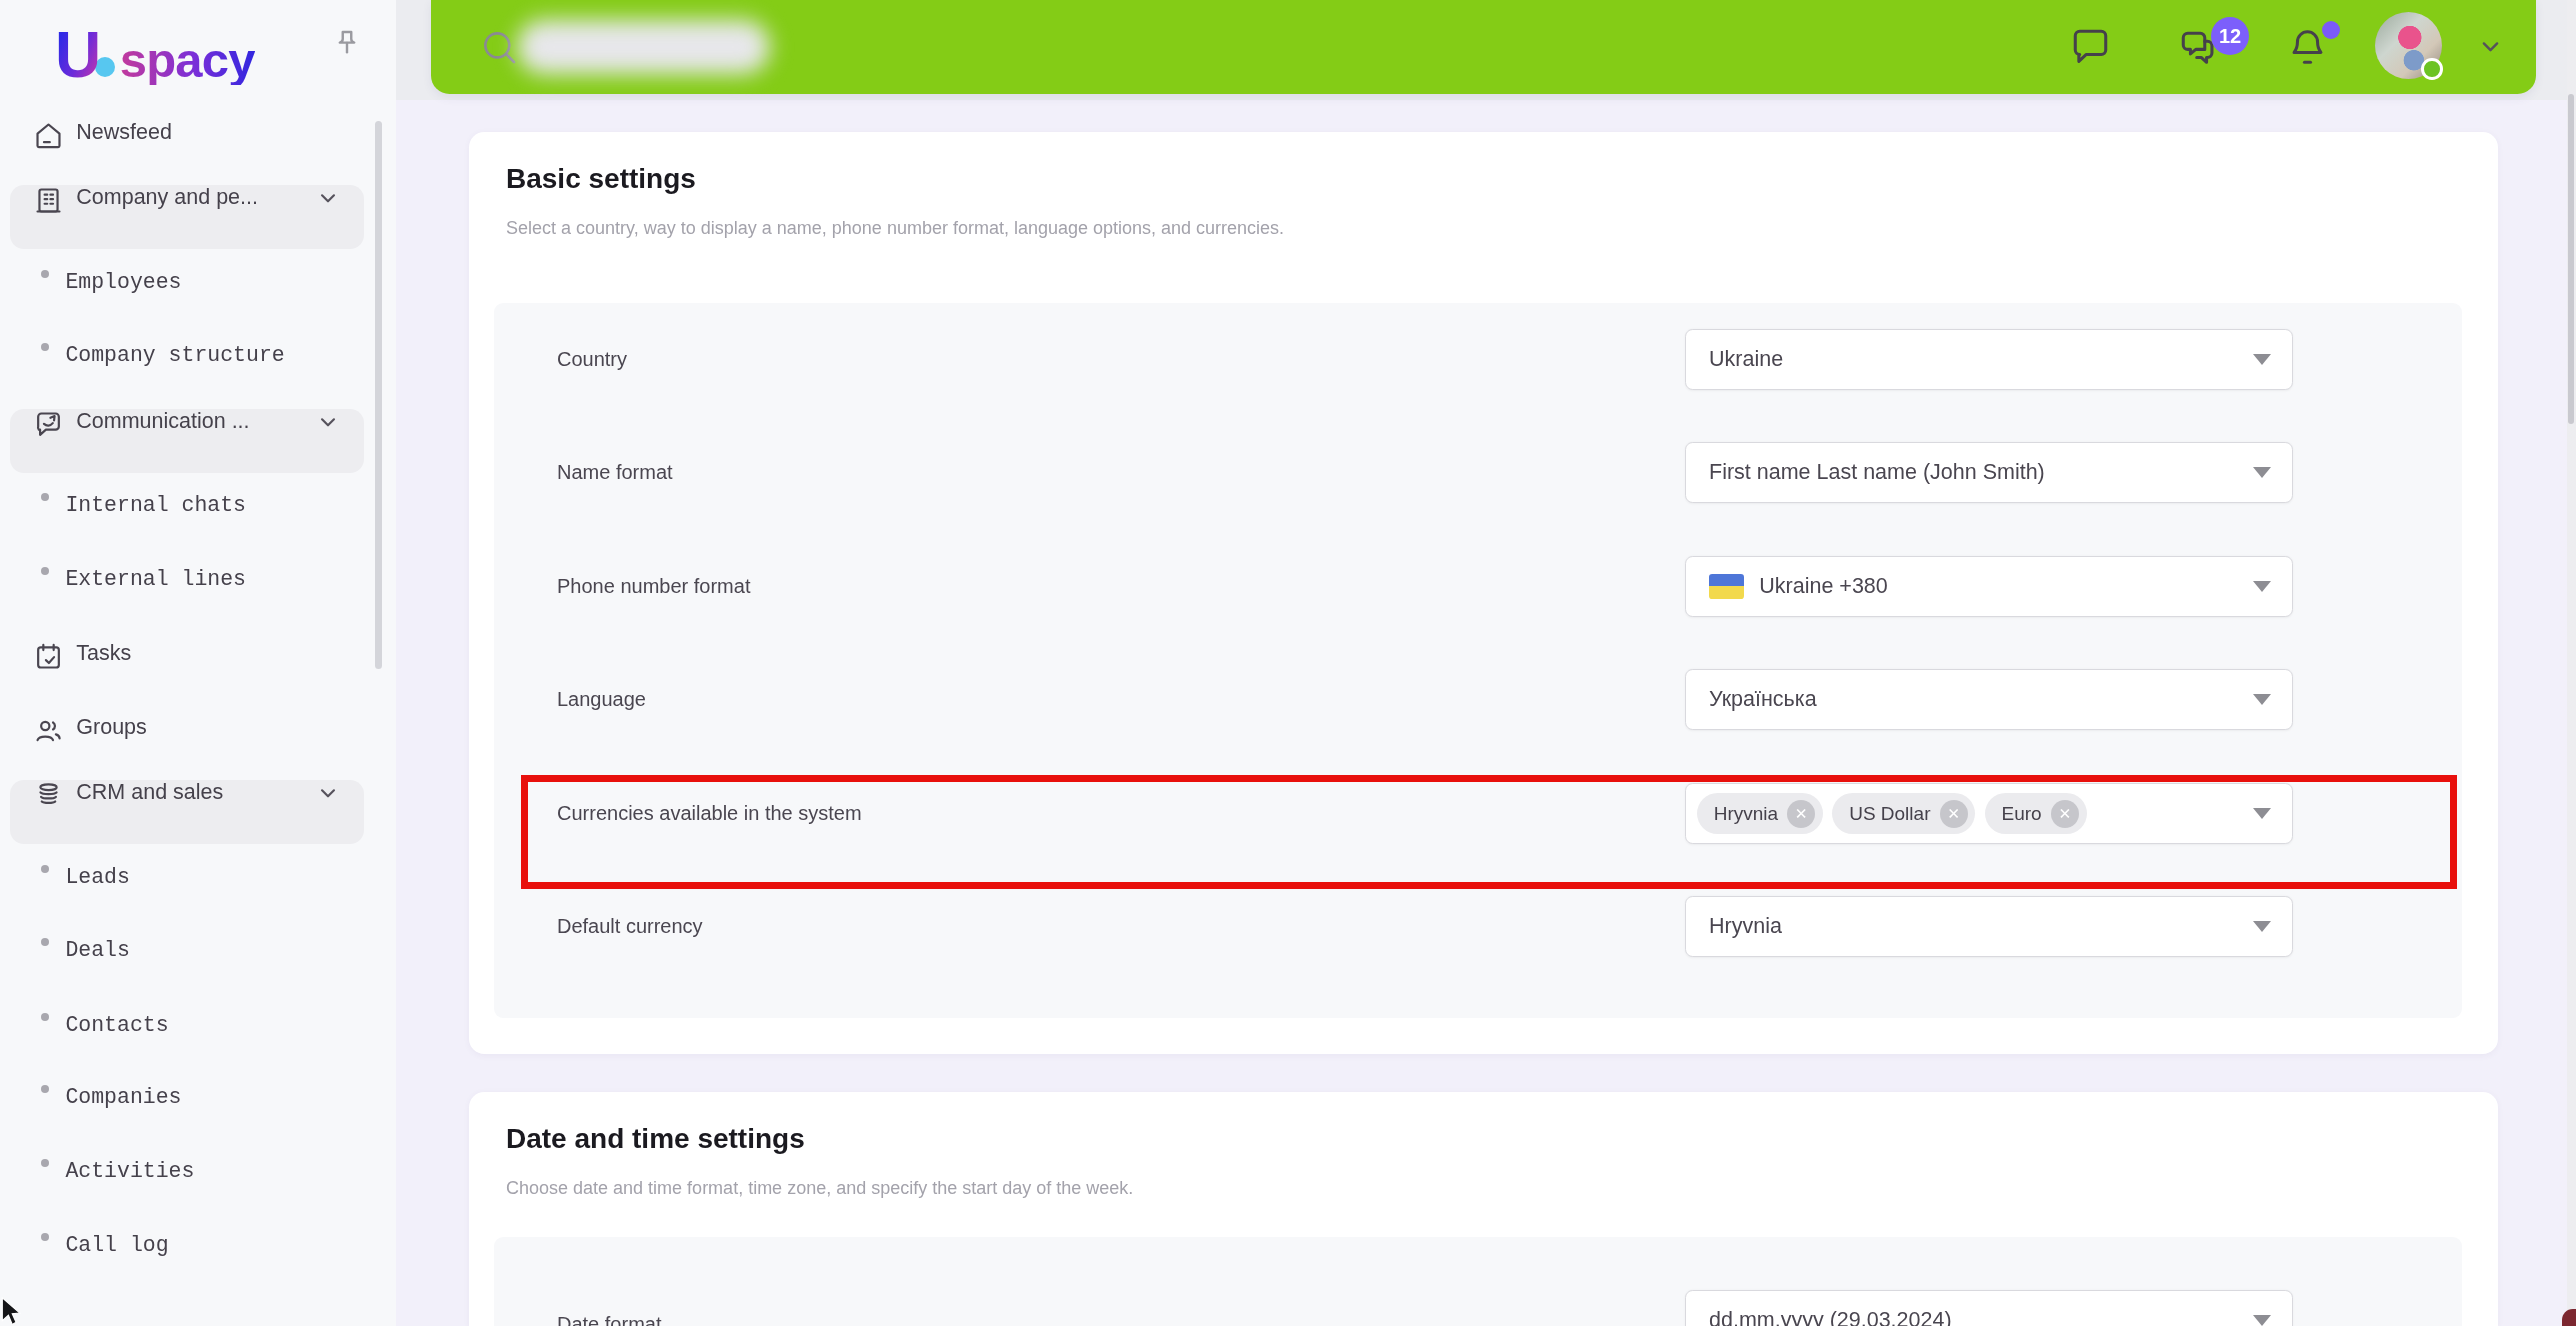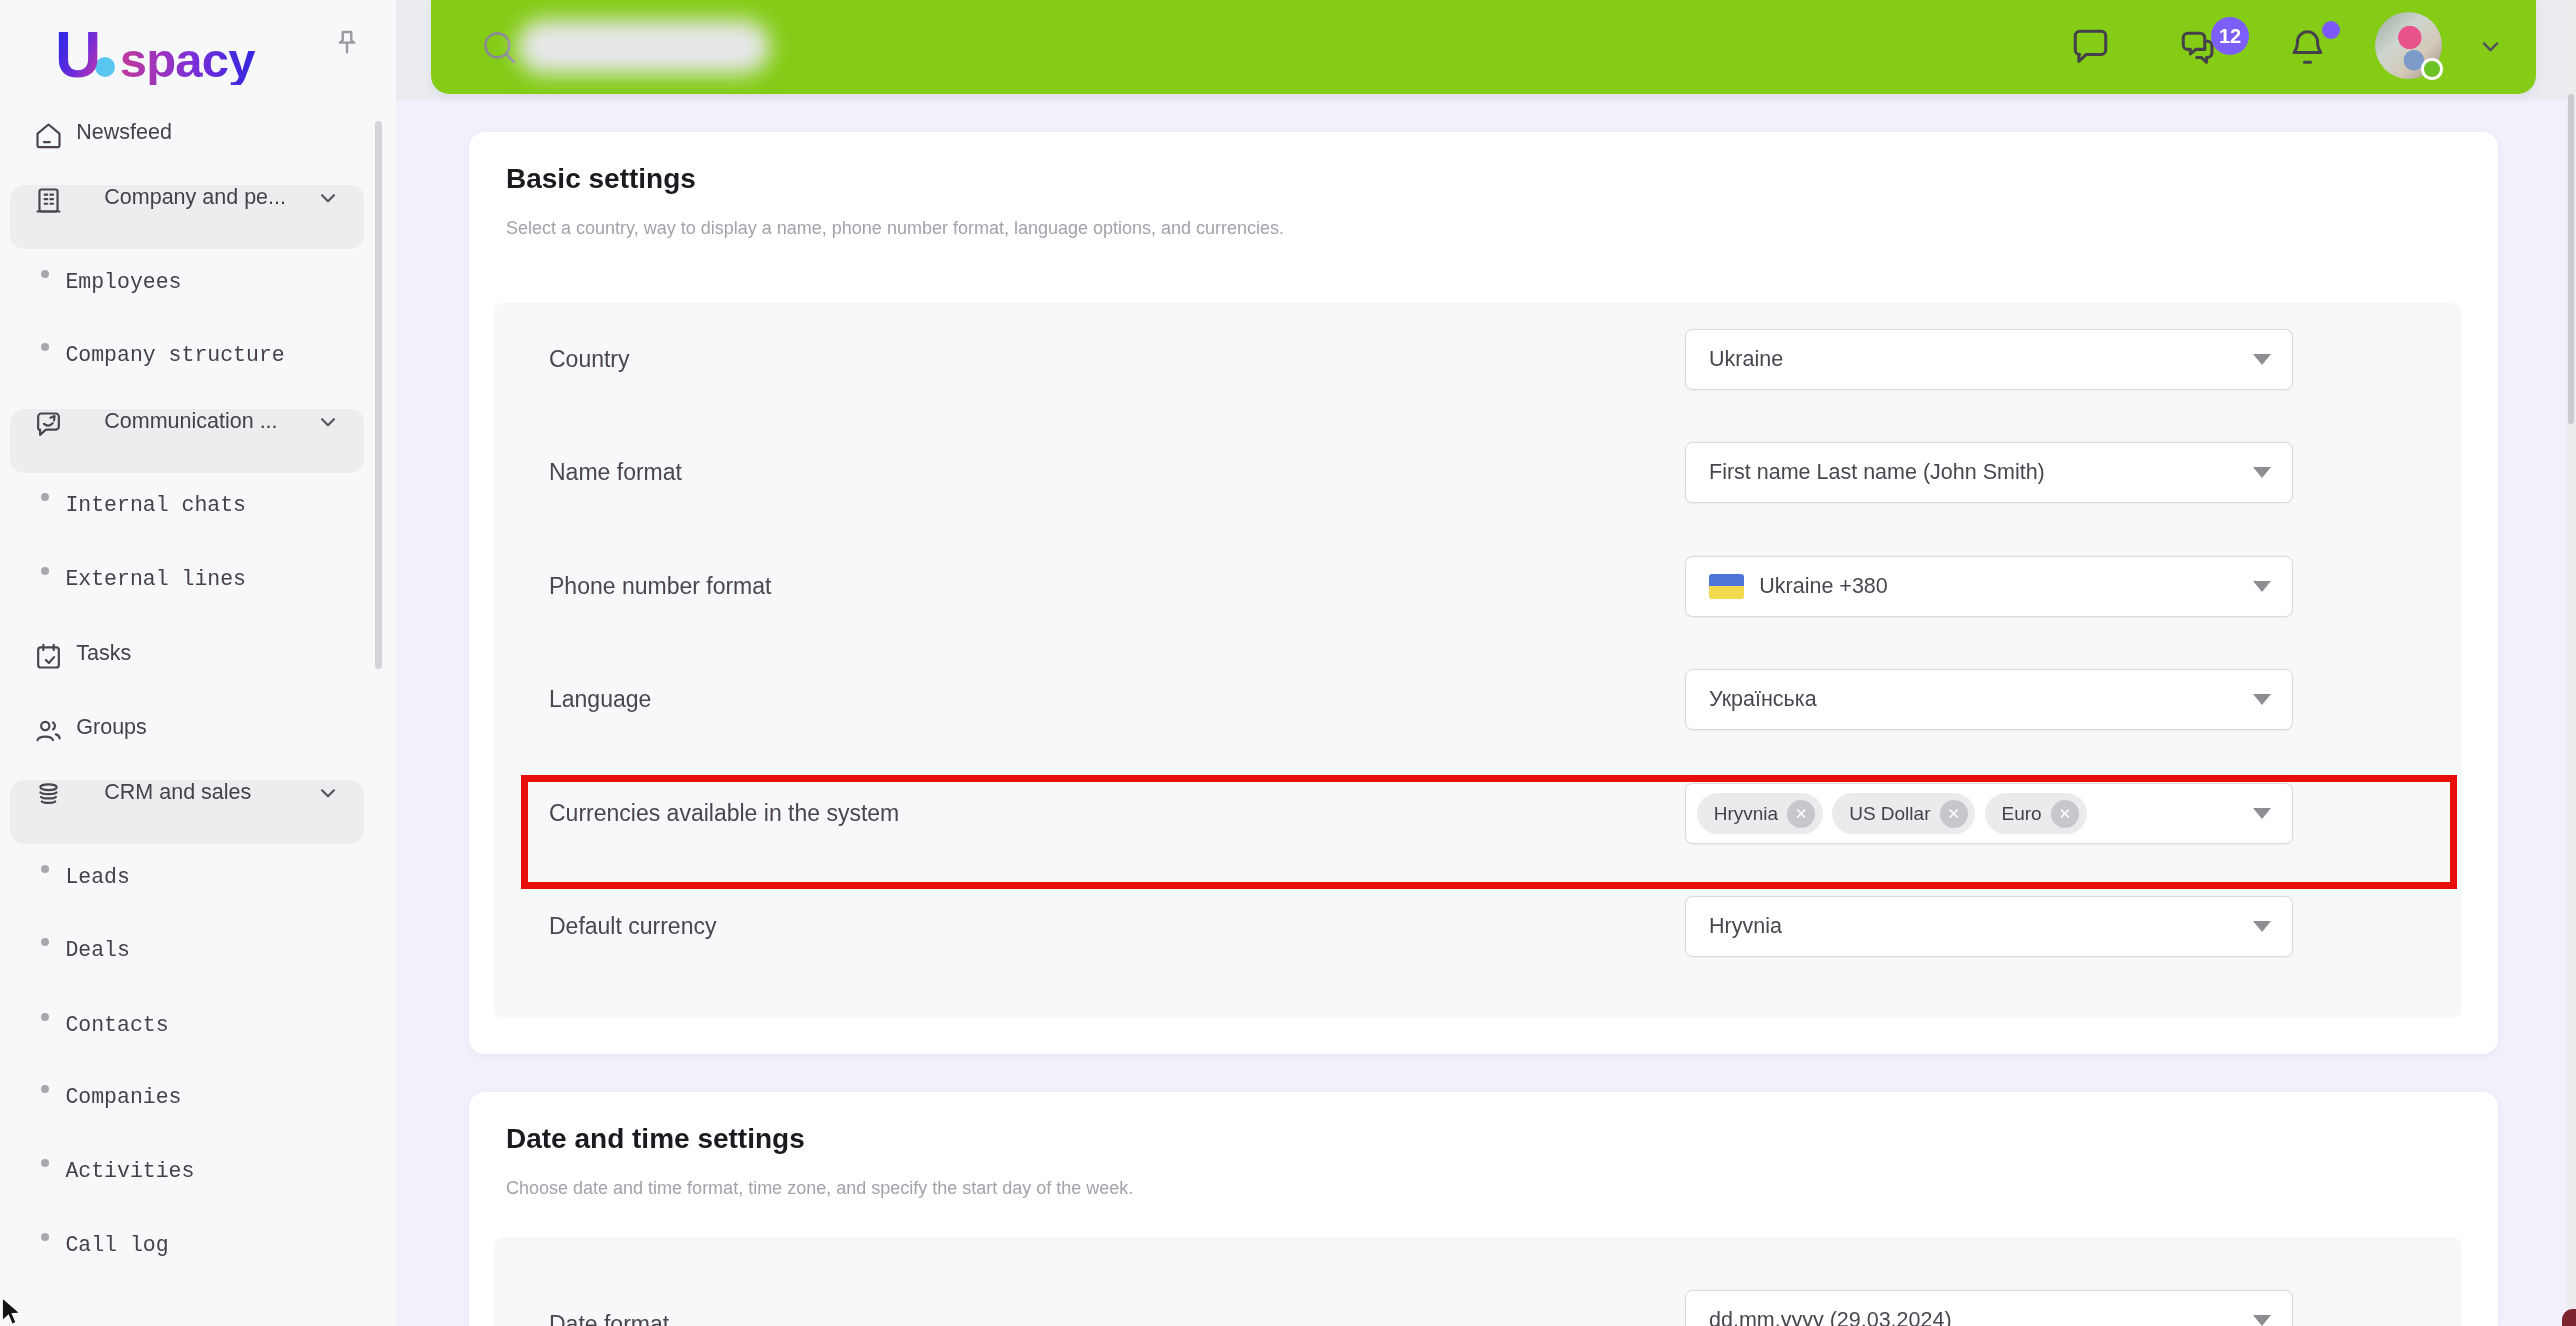--- a/index.html
+++ b/index.html
@@ -15,21 +15,21 @@
   .logo .u{font-size:64px;line-height:1;background:linear-gradient(115deg,#2f2ae6 15%,#6d2bd9 55%,#c135ae 90%);
            -webkit-background-clip:text;background-clip:text;color:transparent;position:relative;}
   .logo .dot{width:20px;height:20px;border-radius:50%;background:#57c7f0;display:inline-block;margin:0 4.6px 4.6px -6.1px;}
   .logo .rest{font-size:49px;line-height:1;letter-spacing:-0.8px;
            background:linear-gradient(90deg,#c23a9c 0%,#7a2fd8 55%,#3226df 100%);
            -webkit-background-clip:text;background-clip:text;color:transparent;}
   .pin{position:absolute;left:330px;top:24.5px;width:34px;height:38px;color:#9a9aa0;}
   .side-scroll{position:absolute;left:375px;top:121px;width:7px;height:548px;border-radius:3.8px;background:#d4d5da;}
 
   .nav-item{position:absolute;left:10px;width:354px;height:43px;display:flex;align-items:flex-start;font-size:21.5px;color:#45414b;}
-  .nav-item.pill{height:64px;background:#ededf0;border-radius:14px;gap:28px;}
+  .nav-item.pill{height:64px;background:#ededf0;border-radius:14px;}
   .nav-item .ic{width:31px;height:31px;margin-left:23px;color:#4a4650;flex:0 0 auto;}
   .nav-item .lbl{margin-left:12.3px;white-space:nowrap;}
   .nav-item .bullet{width:8.4px;height:8.4px;border-radius:50%;background:#a8a7ae;margin-left:31px;flex:0 0 auto;}
   .nav-item .bullet + .lbl{margin-left:16px;font-family:Liberation Mono, monospace;}
   .nav-item .chev{position:absolute;right:23px;width:26px;height:26px;color:#56525c;}
 
   
   .topbar{position:absolute;left:431px;top:0;width:2105px;height:94px;background:#84cc16;
           border-radius:0 0 18.4px 18.4px;box-shadow:0 3.1px 9.2px rgba(70,60,110,.08);}
   .search-ic{position:absolute;left:48px;top:27px;width:40px;height:40px;color:#8a8a92;}
@@ -53,21 +53,21 @@
         box-shadow:0 1.5px 6.1px rgba(70,60,110,.05);text-align:center;}
   .card1{top:132px;height:922px;}
   .card2{top:1092px;height:235px;overflow:hidden;border-radius:15.3px 15.3px 0 0;}
   .card h2{position:absolute;left:37px;top:31px;margin:0;font-size:28px;font-weight:700;color:#1b1a20;}
   .card .desc{position:absolute;left:37px;top:86px;font-size:18px;color:#a3a2ab;}
   .panel{position:absolute;left:25px;width:1968px;background:#f7f8fa;border-radius:9.2px;}
   .panel1{top:171px;height:715px;}
   .panel2{top:145px;height:90px;border-radius:9.2px 9.2px 0 0;}
 
   .frow{position:absolute;left:0;width:1968px;height:113px;}
-  .frow .flabel{position:absolute;left:55px;top:0;height:113px;display:flex;align-items:center;font-size:23px;color:#4a4650;}
+  .frow .flabel{position:absolute;left:63px;top:0;height:113px;display:flex;align-items:center;font-size:20px;color:#4a4650;}
   .field{position:absolute;left:1191px;top:26px;width:608px;height:61px;background:#fff;
          border:1.5px solid #d9d9de;border-radius:7.7px;box-sizing:border-box;
          display:flex;align-items:center;padding:0 54px 0 23px;font-size:21.5px;color:#4a4650;
          box-shadow:0 0.8px 2.3px rgba(0,0,0,.05);}
   .caret{position:absolute;right:21.5px;top:50%;margin-top:-5.4px;width:0;height:0;
          border-left:9.2px solid transparent;border-right:9.2px solid transparent;border-top:11.5px solid #8d8d93;}
   .flag{width:35px;height:24.5px;border-radius:3.1px;margin-right:15.3px;flex:0 0 auto;
         background:linear-gradient(#4e76d8 50%,#f2d94d 50%);}
   .tagfield{padding-left:10.7px;gap:9.2px;}
   .tag{display:flex;align-items:center;background:#ebebee;border-radius:21.5px;height:41px;

